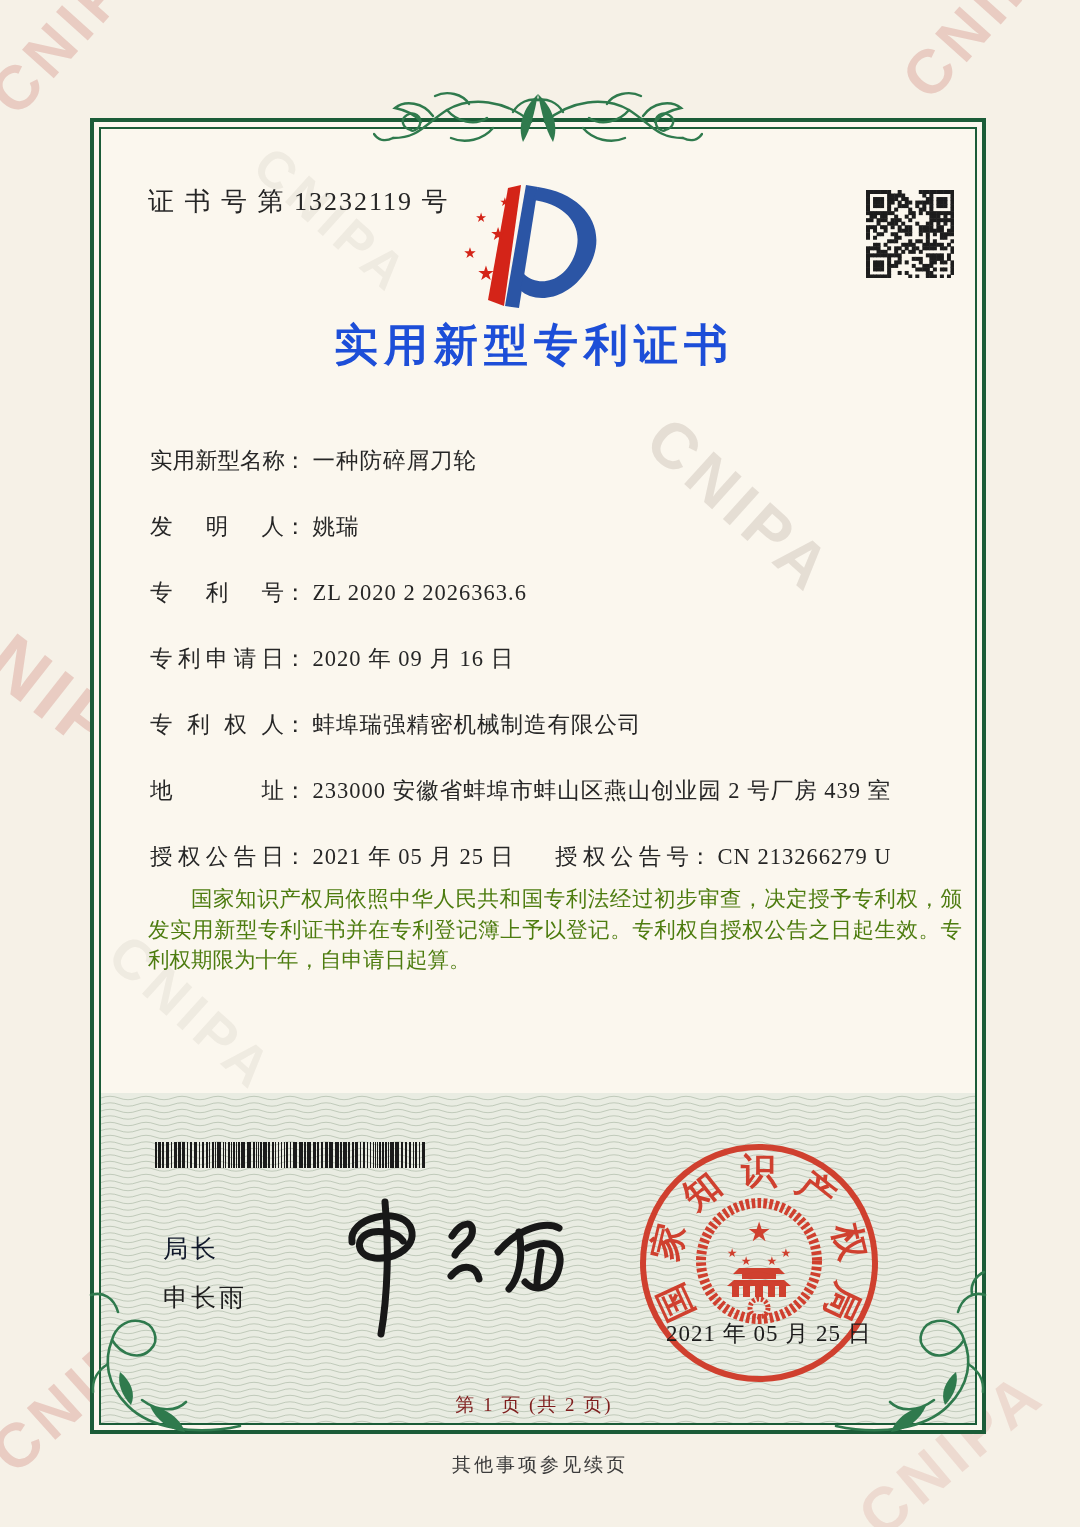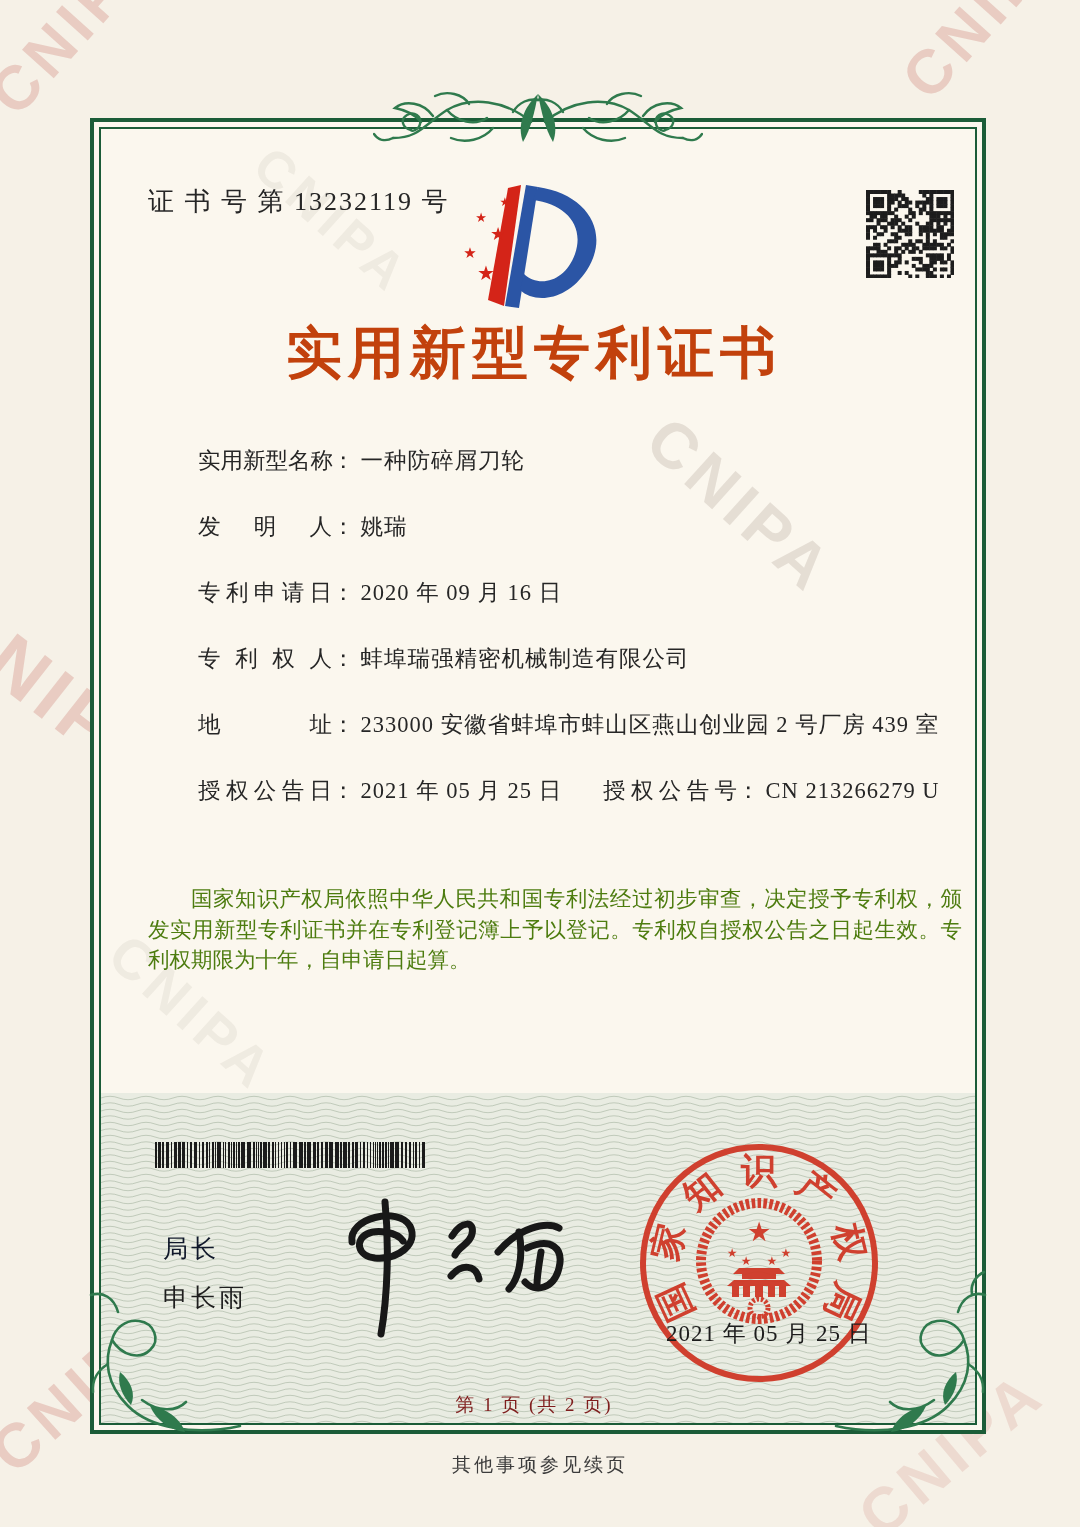--- a/index.html
+++ b/index.html
@@ -29,22 +29,22 @@
   .band{position:absolute;left:101px;top:1093px;width:874px;height:332px;background:#e9ece2;overflow:hidden;z-index:2;}
   .frame-outer{position:absolute;left:90px;top:118px;width:888px;height:1308px;border:4px solid #1b5c38;z-index:3;pointer-events:none;}
   .frame-inner{position:absolute;left:99px;top:127px;width:874px;height:1294px;border:2px solid #1b5c38;z-index:3;pointer-events:none;}
   .ornament{position:absolute;z-index:4;pointer-events:none;}
   
   .content{position:absolute;left:0;top:0;width:1080px;height:1527px;z-index:4;}
   .cert-no{position:absolute;left:148px;top:184px;font-size:26px;letter-spacing:2px;}
   .logo{position:absolute;left:458px;top:180px;}
   .qr{position:absolute;left:866px;top:190px;width:88px;height:88px;}
   .title{position:absolute;left:90px;top:316px;width:888px;text-align:center;
-         font-size:56px;font-weight:700;letter-spacing:6px;color:#c2410c;}
-  .fields{position:absolute;left:150px;top:446px;width:812px;font-size:22.5px;margin-left:48px;}
+         font-size:44px;font-weight:700;letter-spacing:6px;color:#1d4ed8;}
+  .fields{position:absolute;left:150px;top:446px;width:812px;font-size:22.5px;}
   .field-row{height:30px;line-height:30px;margin-bottom:36px;position:relative;white-space:nowrap;}
   .field-label{display:inline-block;width:134px;text-align:justify;text-align-last:justify;vertical-align:top;}
   .field-colon{display:inline-block;margin-right:6px;}
   .field-value{letter-spacing:1px;}
   .grant-right{position:absolute;left:405px;top:0;}
   .paras{position:absolute;left:148px;top:884px;width:814px;font-size:21.5px;line-height:30.5px;
          text-align:justify;color:#4d7c0f;}
   .paras p{margin:0;text-indent:2em;}
   .barcode{position:absolute;left:155px;top:1142px;width:278px;height:26px;}
   .sig-title{position:absolute;left:163px;top:1232px;font-size:25px;letter-spacing:3px;color:#0f172a;}
@@ -528,20 +528,23 @@
   <div class="title">实用新型专利证书</div>
 
   <div class="fields">
     <div class="field-row">
       <span class="field-label">实用新型名称</span><span class="field-colon">：</span><span class="field-value">一种防碎屑刀轮</span>
     </div>
     <div class="field-row">
       <span class="field-label">发明人</span><span class="field-colon">：</span><span class="field-value">姚瑞</span>
     </div>
     <div class="field-row">
+      <span class="field-label">专利号</span><span class="field-colon">：</span><span class="field-value">ZL 2020 2 2026363.6</span>
+    </div>
+    <div class="field-row">
       <span class="field-label">专利申请日</span><span class="field-colon">：</span><span class="field-value">2020 年 09 月 16 日</span>
     </div>
     <div class="field-row">
       <span class="field-label">专利权人</span><span class="field-colon">：</span><span class="field-value">蚌埠瑞强精密机械制造有限公司</span>
     </div>
     <div class="field-row">
       <span class="field-label">地址</span><span class="field-colon">：</span><span class="field-value">233000 安徽省蚌埠市蚌山区燕山创业园 2 号厂房 439 室</span>
     </div>
     <div class="field-row">
       <span class="field-label">授权公告日</span><span class="field-colon">：</span><span class="field-value">2021 年 05 月 25 日</span>

